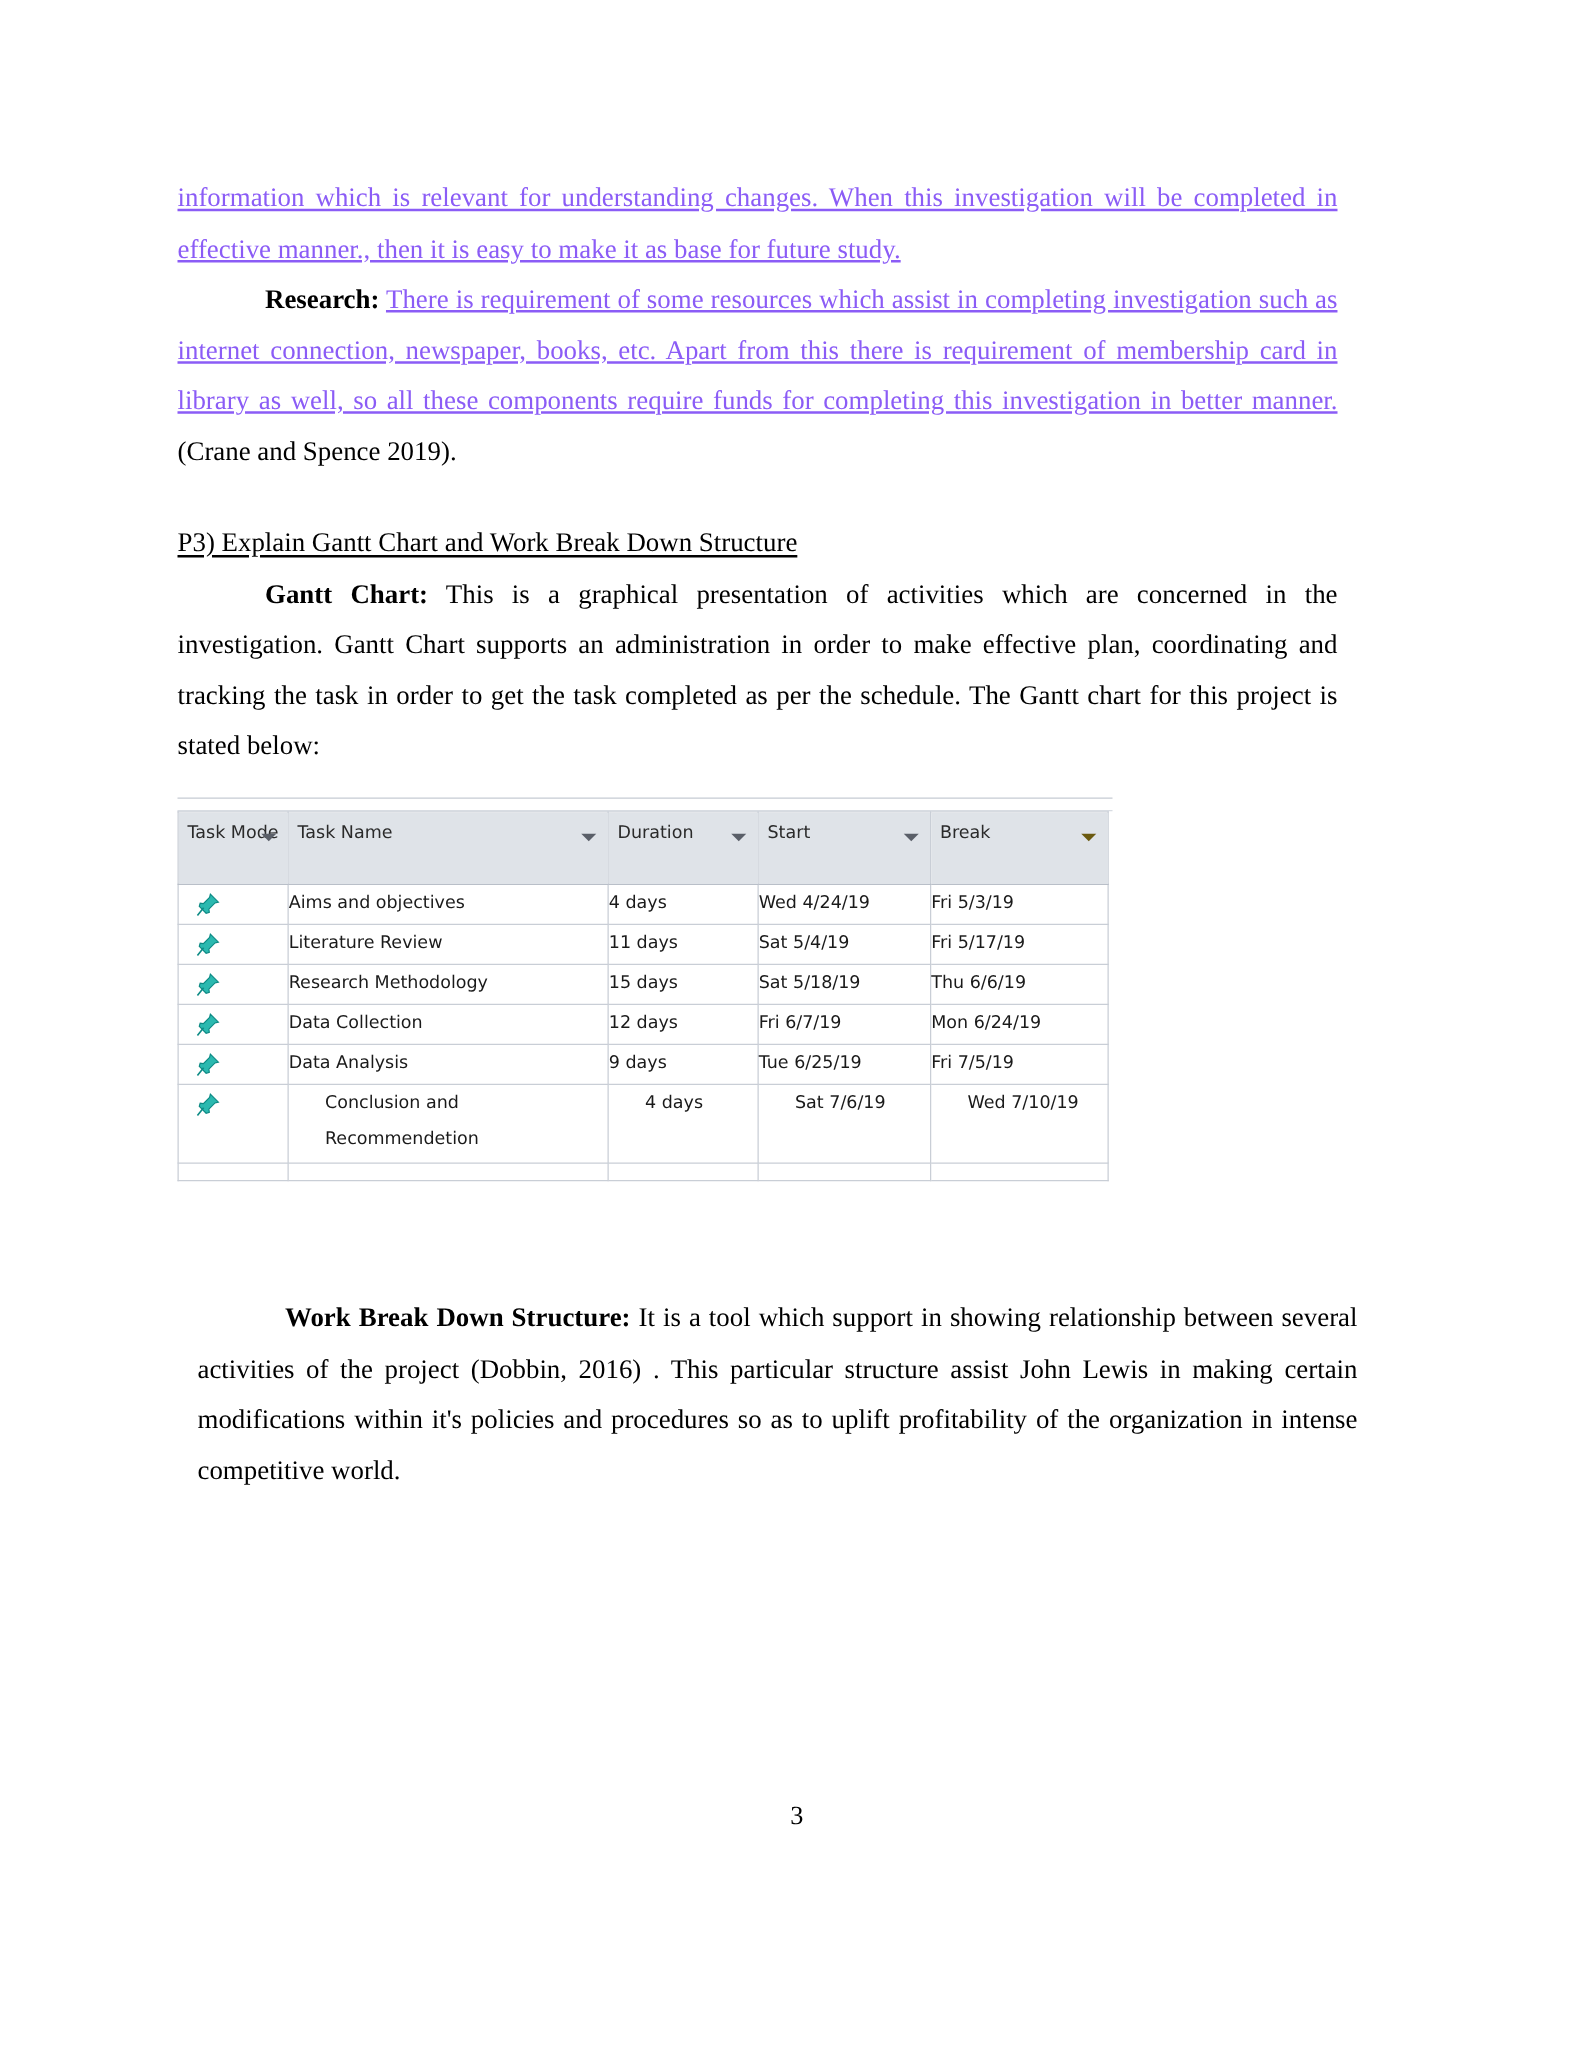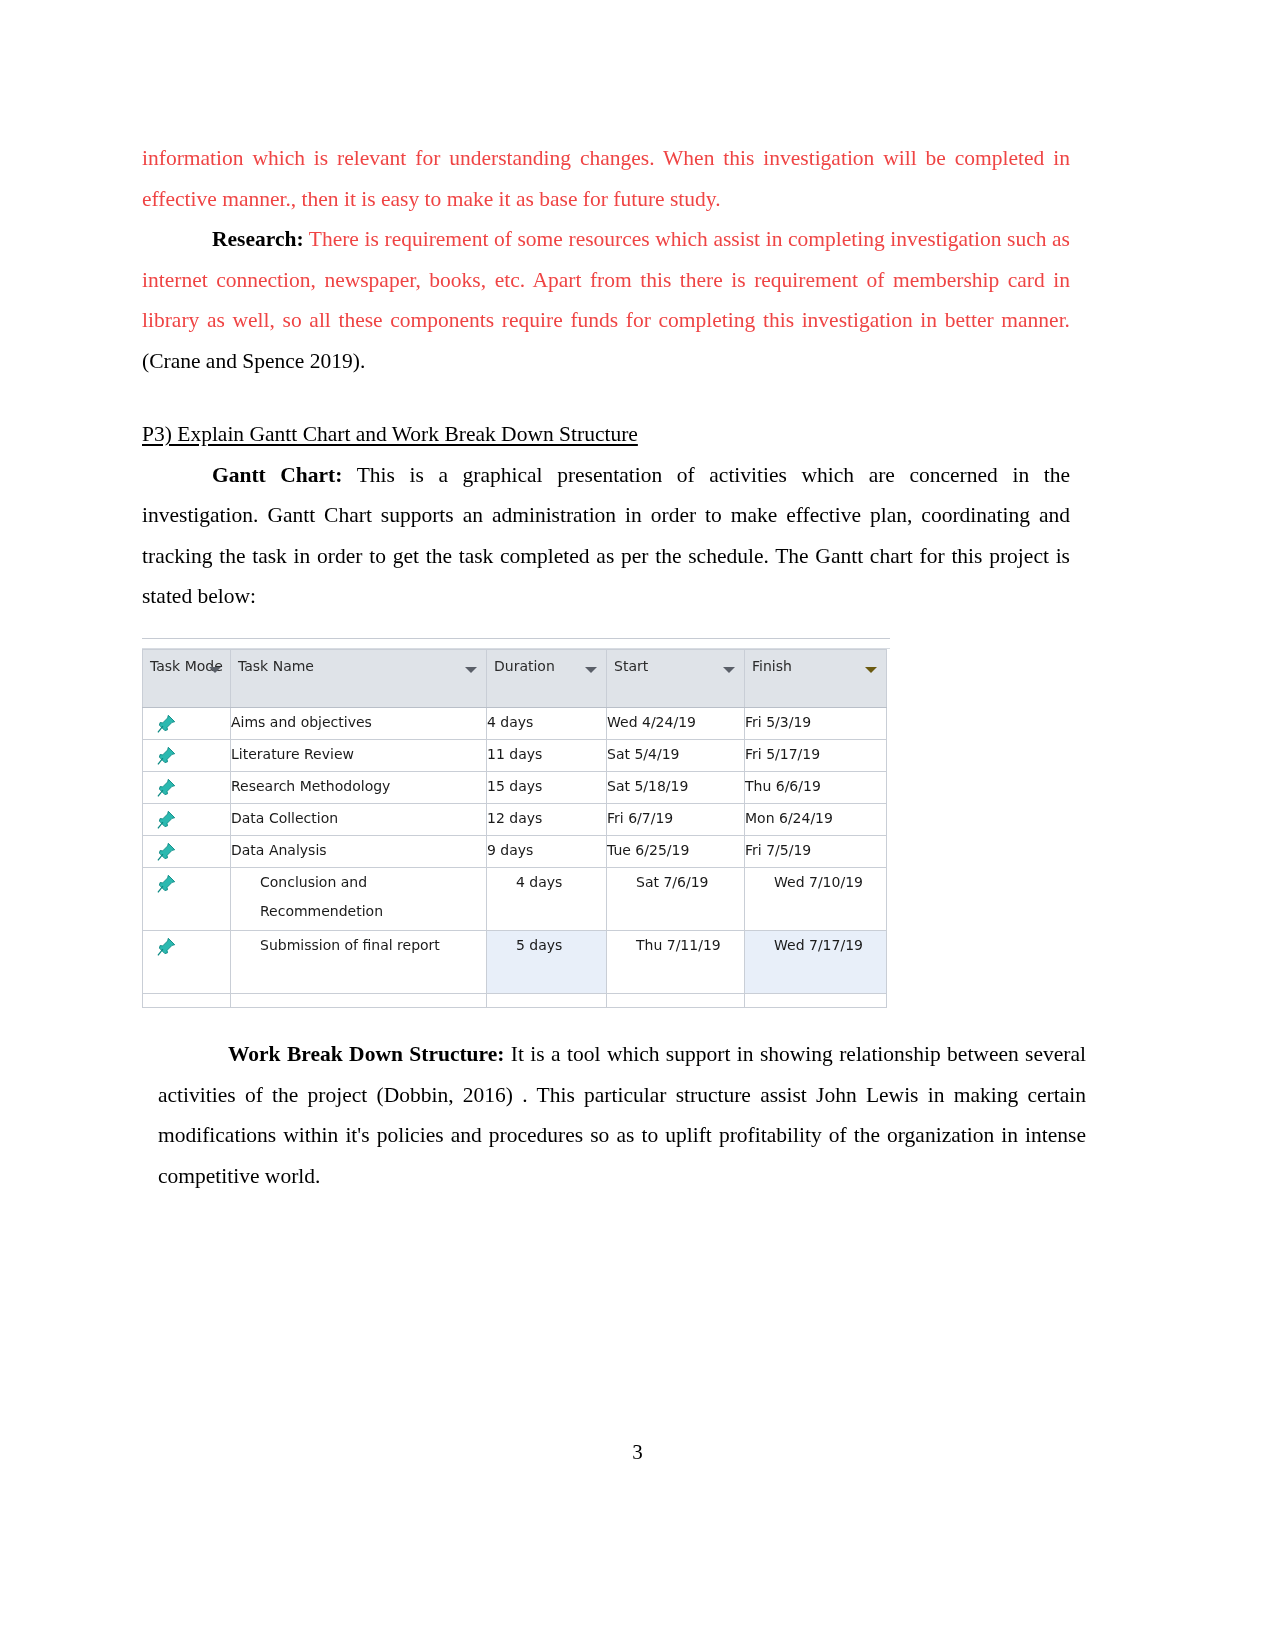--- a/index.html
+++ b/index.html
@@ -29,21 +29,21 @@
     width: 928px;
   }
   p.body-par {
     margin: 0 0 0 0;
     font-size: 21.5px;
     line-height: 40.5px;
     text-align: justify;
     text-justify: inter-word;
     color: #000;
   }
-  .green { color: #ef4444; }
+  .green { color: #8b5cf6; text-decoration: underline; }
   .bold { font-weight: bold; }
   .indent { display: inline-block; width: 70px; }
 
   h2.section-head {
     margin: 17px 0 0 0;
     font-size: 21.5px;
     line-height: 40.5px;
     font-weight: normal;
     text-decoration: underline;
     text-underline-offset: 3px;
@@ -202,21 +202,21 @@
           </th>
           <th>
             <span class="hdr-label">Duration</span>
             <span class="sort-caret"></span>
           </th>
           <th>
             <span class="hdr-label">Start</span>
             <span class="sort-caret"></span>
           </th>
           <th class="finish-col">
-            <span class="hdr-label">Finish</span>
+            <span class="hdr-label">Break</span>
             <span class="sort-caret"></span>
           </th>
         </tr>
       </thead>
       <tbody>
 
         <tr>
           <td class="cell-mode">
             <svg class="pin" viewBox="0 0 24 24">
               <path d="M14.5 2.5 L21.5 9.5 L18.6 10.2 L13.2 15.6 L13.6 18.4 L10.8 19.2 L4.8 13.2 L5.6 10.4 L8.4 10.8 L13.8 5.4 Z" fill="#2bb9b0" stroke="#0d8a84" stroke-width="1"></path>
@@ -287,32 +287,20 @@
               <path d="M14.5 2.5 L21.5 9.5 L18.6 10.2 L13.2 15.6 L13.6 18.4 L10.8 19.2 L4.8 13.2 L5.6 10.4 L8.4 10.8 L13.8 5.4 Z" fill="#2bb9b0" stroke="#0d8a84" stroke-width="1"></path>
               <path d="M8.6 14.4 L3.2 21.2" stroke="#0d8a84" stroke-width="1.4" fill="none"></path>
             </svg>
           </td>
           <td class="cell-name">Conclusion and Recommendetion</td>
           <td class="cell-dur">4 days</td>
           <td class="cell-start">Sat 7/6/19</td>
           <td class="cell-fin">Wed 7/10/19</td>
         </tr>
 
-        <tr class="tall last">
-          <td class="cell-mode">
-            <svg class="pin" viewBox="0 0 24 24">
-              <path d="M14.5 2.5 L21.5 9.5 L18.6 10.2 L13.2 15.6 L13.6 18.4 L10.8 19.2 L4.8 13.2 L5.6 10.4 L8.4 10.8 L13.8 5.4 Z" fill="#2bb9b0" stroke="#0d8a84" stroke-width="1"></path>
-              <path d="M8.6 14.4 L3.2 21.2" stroke="#0d8a84" stroke-width="1.4" fill="none"></path>
-            </svg>
-          </td>
-          <td class="cell-name">Submission of final report</td>
-          <td class="cell-dur">5 days</td>
-          <td class="cell-start">Thu 7/11/19</td>
-          <td class="cell-fin">Wed 7/17/19</td>
-        </tr>
 
         <tr class="filler">
           <td class="cell-mode"></td>
           <td class="cell-name"></td>
           <td class="cell-dur"></td>
           <td class="cell-start"></td>
           <td class="cell-fin"></td>
         </tr>
 
       </tbody>

